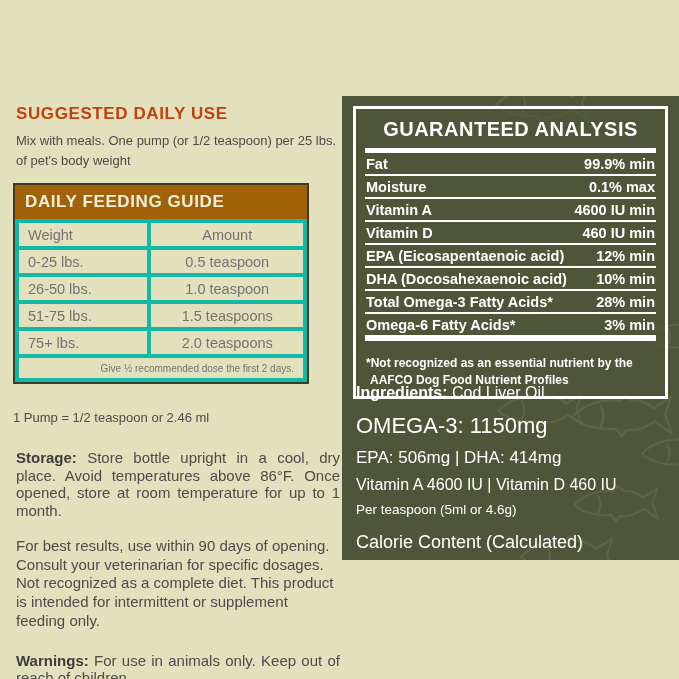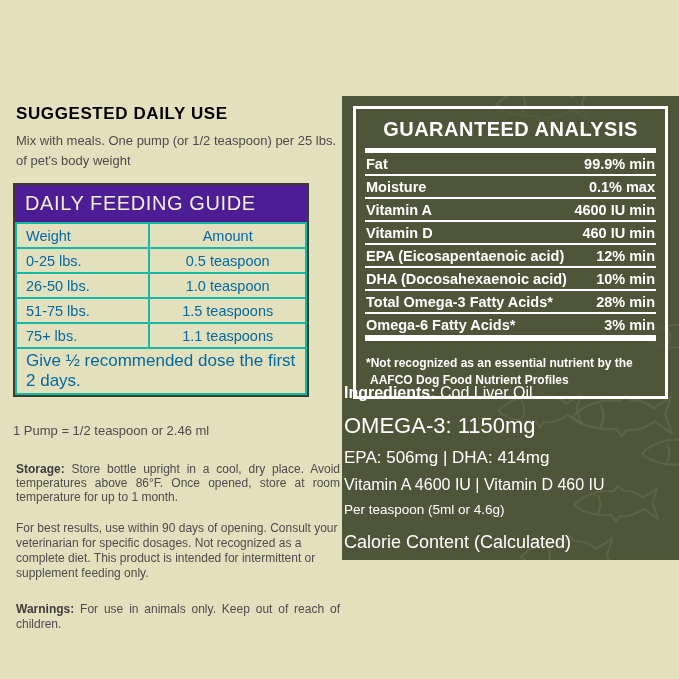--- a/index.html
+++ b/index.html
@@ -4,53 +4,53 @@
 <style>
   html,body{margin:0;padding:0;}
   .canvas{
     position:relative;width:679px;height:679px;overflow:hidden;
     background:#e3e0bd;
     font-family:"Liberation Sans", sans-serif;
     color:#454545;
   }
   
   .left-col{position:absolute;left:16px;top:104px;width:324px;}
-  .sdu-heading{font-size:17px;font-weight:bold;color:#000000;letter-spacing:.6px;margin:0 0 7px 0;}
+  .sdu-heading{font-size:17px;font-weight:bold;color:#c2410c;letter-spacing:.6px;margin:0 0 7px 0;}
   .sdu-intro{font-size:13px;line-height:1.5;margin:0 0 13px 0;color:#4c4c4c;width:322px;}
   .guide{width:292px;border:2px solid #3a3e28;margin-left:-3px;}
-  .guide-header{background:#4c1d95;color:#f1efdb;font-weight:normal;font-size:20px;
+  .guide-header{background:#a16207;color:#f1efdb;font-weight:bold;font-size:17px;
     letter-spacing:.6px;padding:7px 10px 7px 10px;}
   .guide table{width:100%;border-collapse:collapse;}
-  .guide td,.guide th{border:2px solid #14b8a6;font-size:14.5px;color:#0369a1;padding:2px 9px;height:19px;}
+  .guide td,.guide th{border:4px solid #14b8a6;font-size:14.5px;color:#737373;padding:2px 9px;height:19px;}
   .guide th{font-weight:normal;}
   .col-weight{text-align:left;width:46%;}
   .col-amount{text-align:center;}
-  .guide-footer td{font-size:17px;padding:2px 9px;height:16px;}
+  .guide-footer td{font-size:10px;padding:2px 9px;height:16px;text-align:right;}
   .pump-note{font-size:13px;margin:26px 0 24px -3px;color:#4c4c4c;}
-  .body-par{font-size:12px;line-height:1.18;margin:0 0 17px 0;color:#4c4c4c;}
+  .body-par{font-size:15px;line-height:1.18;margin:0 0 17px 0;color:#4c4c4c;}
   .body-par.just{text-align:justify;}
   .body-par b{color:#3d3d3d;}
   .par2{line-height:1.25;margin-bottom:21px;}
   
   .panel{position:absolute;left:342px;top:96px;width:337px;height:464px;
     background:#4f5539;overflow:hidden;color:#fff;}
   .fish{position:absolute;opacity:.5;pointer-events:none;}
   .ga-box{position:absolute;left:11px;top:10px;width:315px;box-sizing:border-box;
     border:3px solid #ffffff;padding:6px 9px 7px 9px;background:rgba(79,85,57,.6);}
   .ga-title{text-align:center;font-weight:bold;font-size:20px;letter-spacing:.5px;
     margin:3px 0 7px 0;color:#ffffff;}
   .ga-thickbar{height:5px;background:#ffffff;}
   .ga-row{display:flex;justify-content:space-between;align-items:baseline;
     padding:3px 1px 2px 1px;border-bottom:2px solid #ffffff;
     font-size:14.5px;font-weight:bold;}
   .ga-row span{white-space:nowrap;}
   .ga-footbar{height:4px;background:#ffffff;margin-top:0px;}
   .ga-footnote{font-size:12px;font-weight:bold;line-height:1.4;margin:14px 0 0 0;
     padding-left:5px;text-indent:-4px;}
-  .panel-details{position:absolute;left:2px;top:288px;width:310px;}
+  .panel-details{position:absolute;left:14px;top:288px;width:310px;}
   .d-ingredients{font-size:16px;margin:0 0 11px 0;}
   .d-ingredients b{font-weight:bold;}
   .d-omega{font-size:22px;margin:0 0 9px 0;}
   .d-epa{font-size:17px;margin:0 0 8px 0;}
   .d-vit{font-size:16px;margin:0 0 8px 0;}
   .d-tsp{font-size:13.5px;margin:0 0 15px 0;}
   .d-cal-title{font-size:18px;margin:0 0 5px 0;}
   .d-cal{font-size:13.5px;margin:0 0 4px 0;}
 </style>
 </head>
@@ -88,21 +88,21 @@
             <tr>
               <td class="col-weight">26-50 lbs.</td>
               <td class="col-amount">1.0 teaspoon</td>
             </tr>
             <tr>
               <td class="col-weight">51-75 lbs.</td>
               <td class="col-amount">1.5 teaspoons</td>
             </tr>
             <tr>
               <td class="col-weight">75+ lbs.</td>
-              <td class="col-amount">1.1 teaspoons</td>
+              <td class="col-amount">2.0 teaspoons</td>
             </tr>
           </tbody>
         <tfoot>
           <tr class="guide-footer">
             <td colspan="2">Give ½ recommended dose the first 2 days.</td>
           </tr>
         </tfoot>
       </table>
     </div>
 

